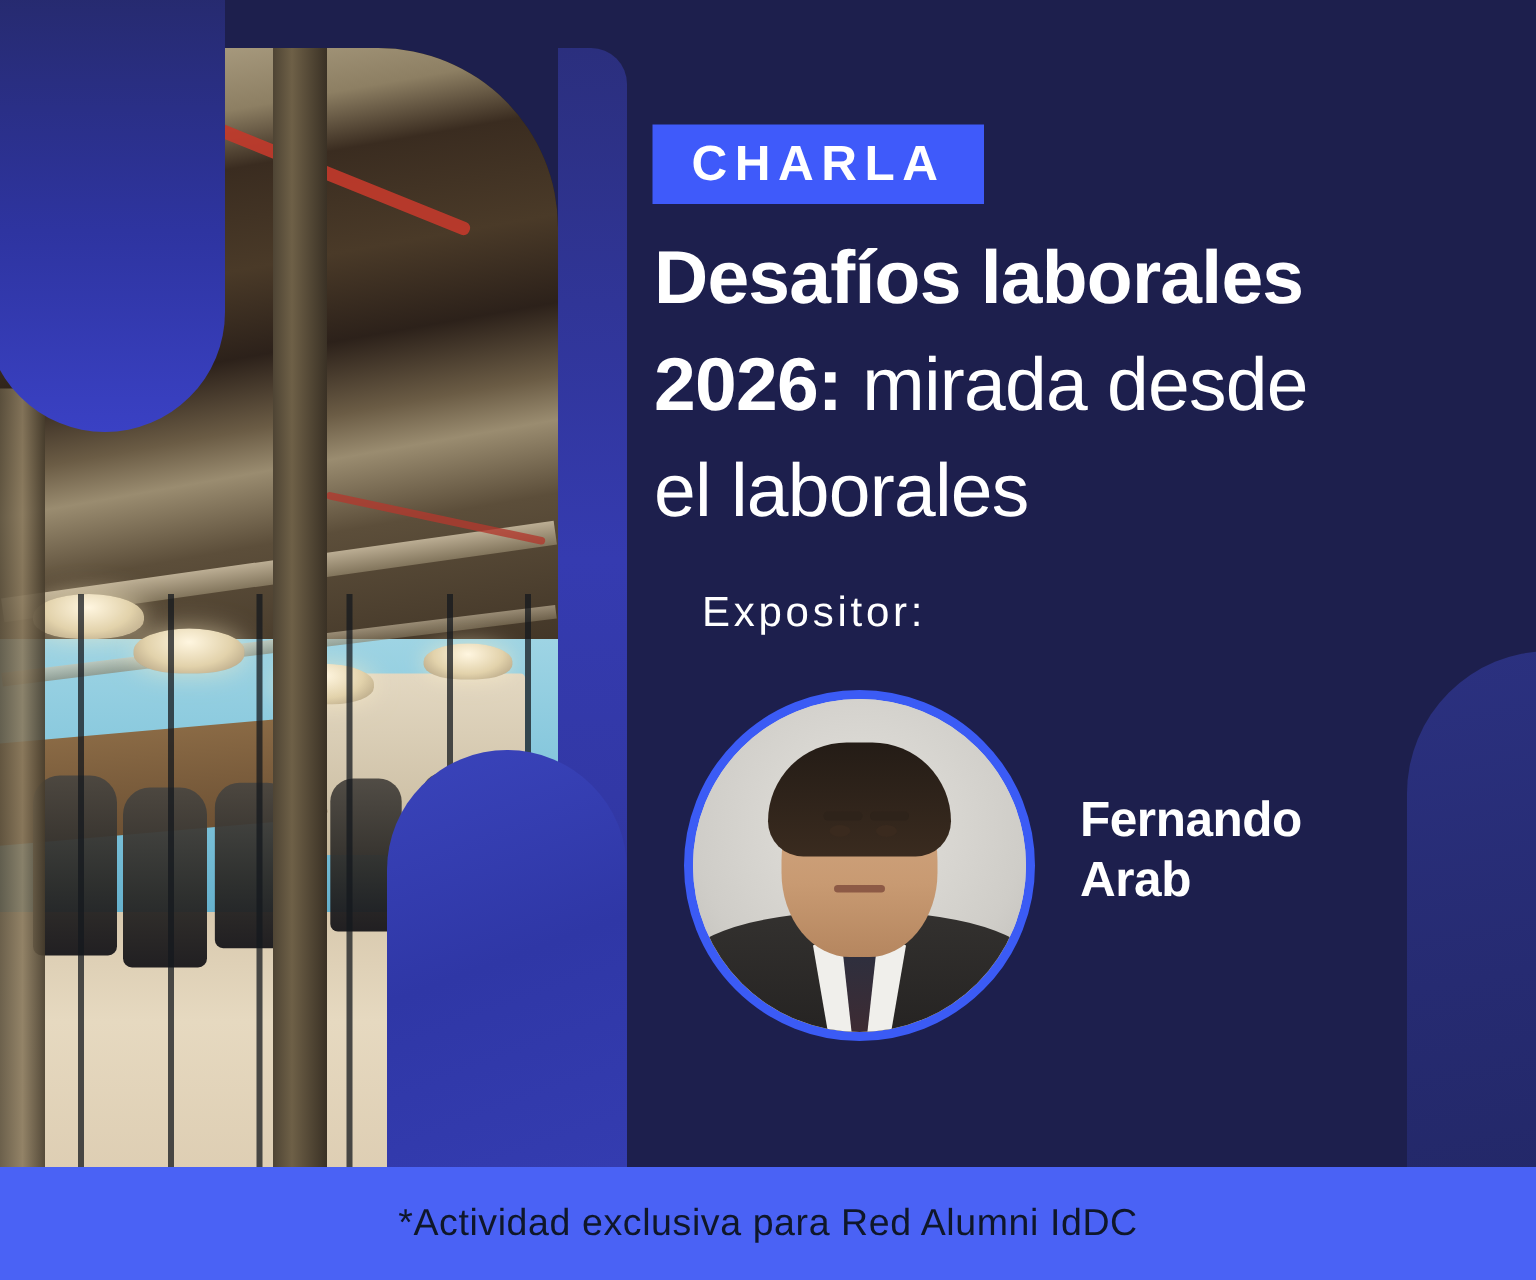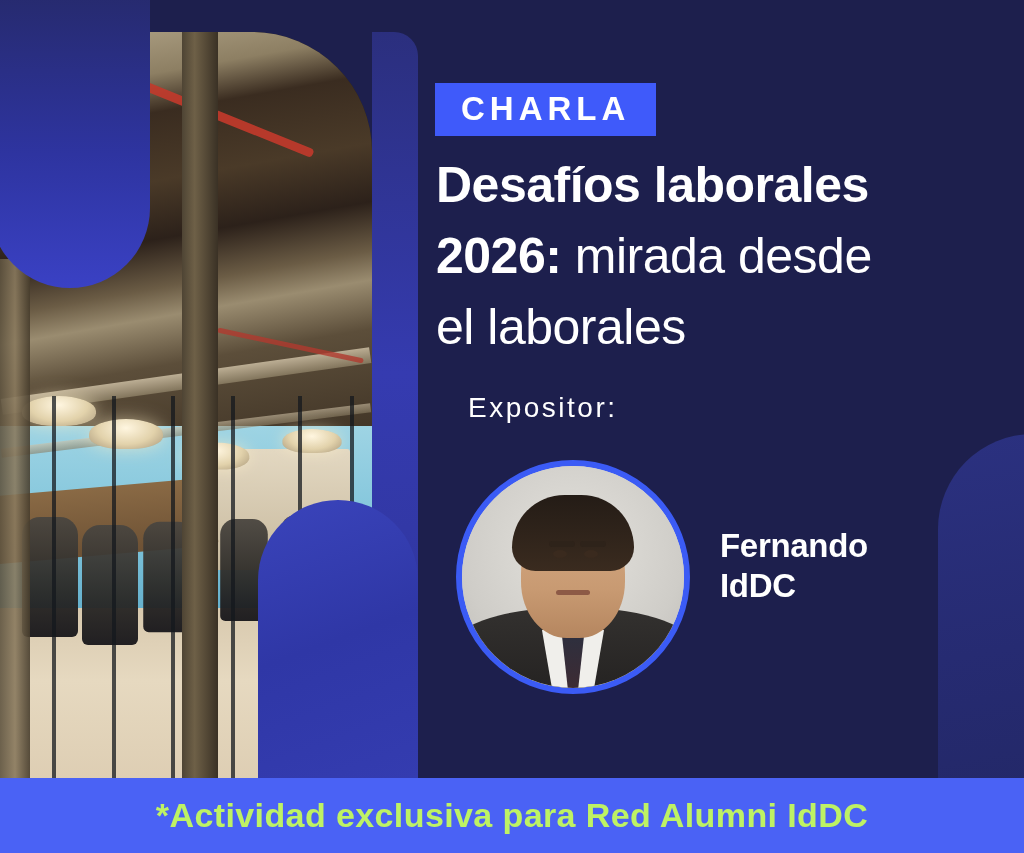--- a/index.html
+++ b/index.html
@@ -310,23 +310,23 @@
     position:absolute;
     left:0; bottom:0;
     width:1024px; height:75px;
     background:#4a62f5;
     display:flex;
     align-items:center;
     justify-content:center;
     z-index:10;
   }
   .banner .banner-text {
-    color:#bef264;
-    font-size:34px;
-    font-weight:700;
+    color:#0f172a;
+    font-size:25px;
+    font-weight:400;
     letter-spacing:0.4px;
   }
 </style>
 </head>
 <body>
 
 <div class="poster">
 
   <div class="decor-topleft"></div>
 
@@ -388,21 +388,21 @@
       <div class="brow brow-l"></div>
       <div class="brow brow-r"></div>
       <div class="eye eye-l"></div>
       <div class="eye eye-r"></div>
       <div class="mouth"></div>
     </div>
 
     <div class="speaker">
       <div class="name">
         <span>Fernando</span><br>
-        <span>IdDC</span>
+        <span>Arab</span>
       </div>
       <div class="role">
         <br>
       </div>
     </div>
 
   </div>
 
   <div class="banner">
     <span class="banner-text">*Actividad exclusiva para Red Alumni IdDC</span>

